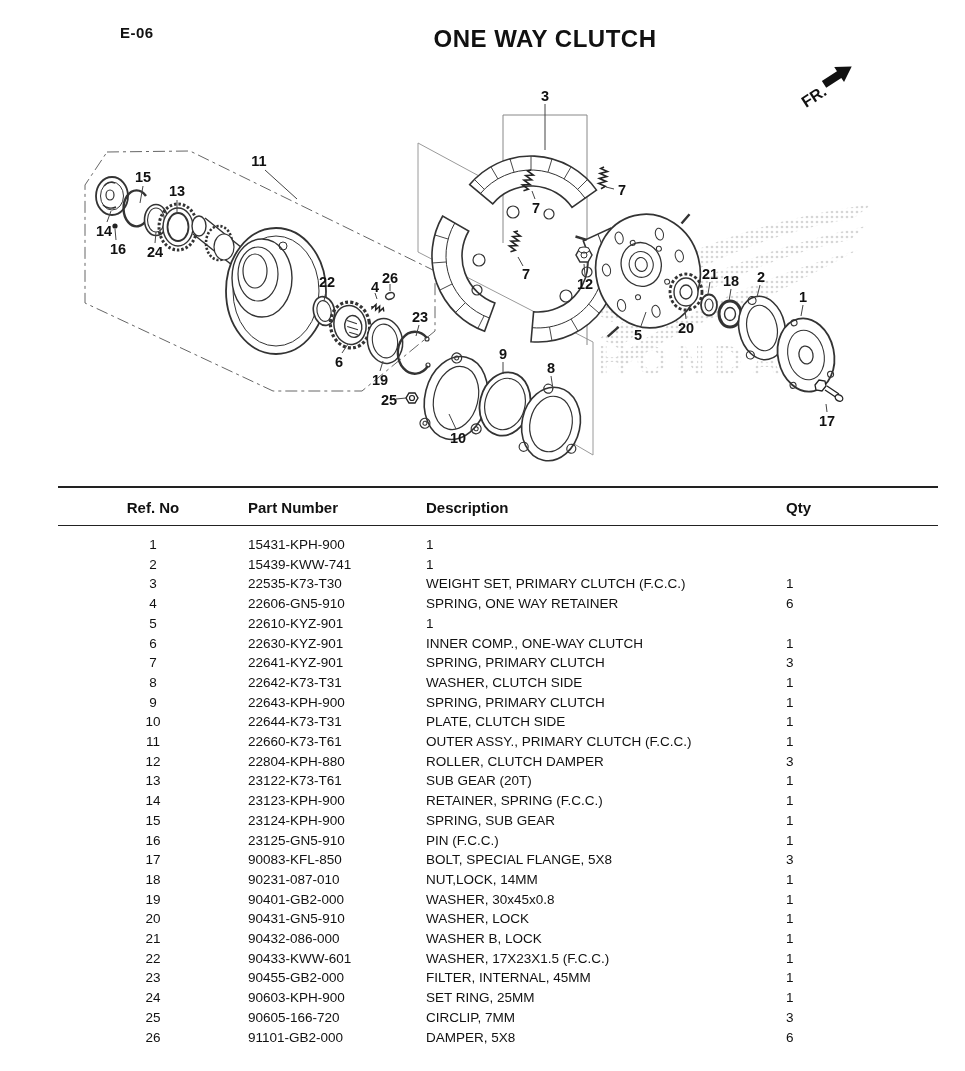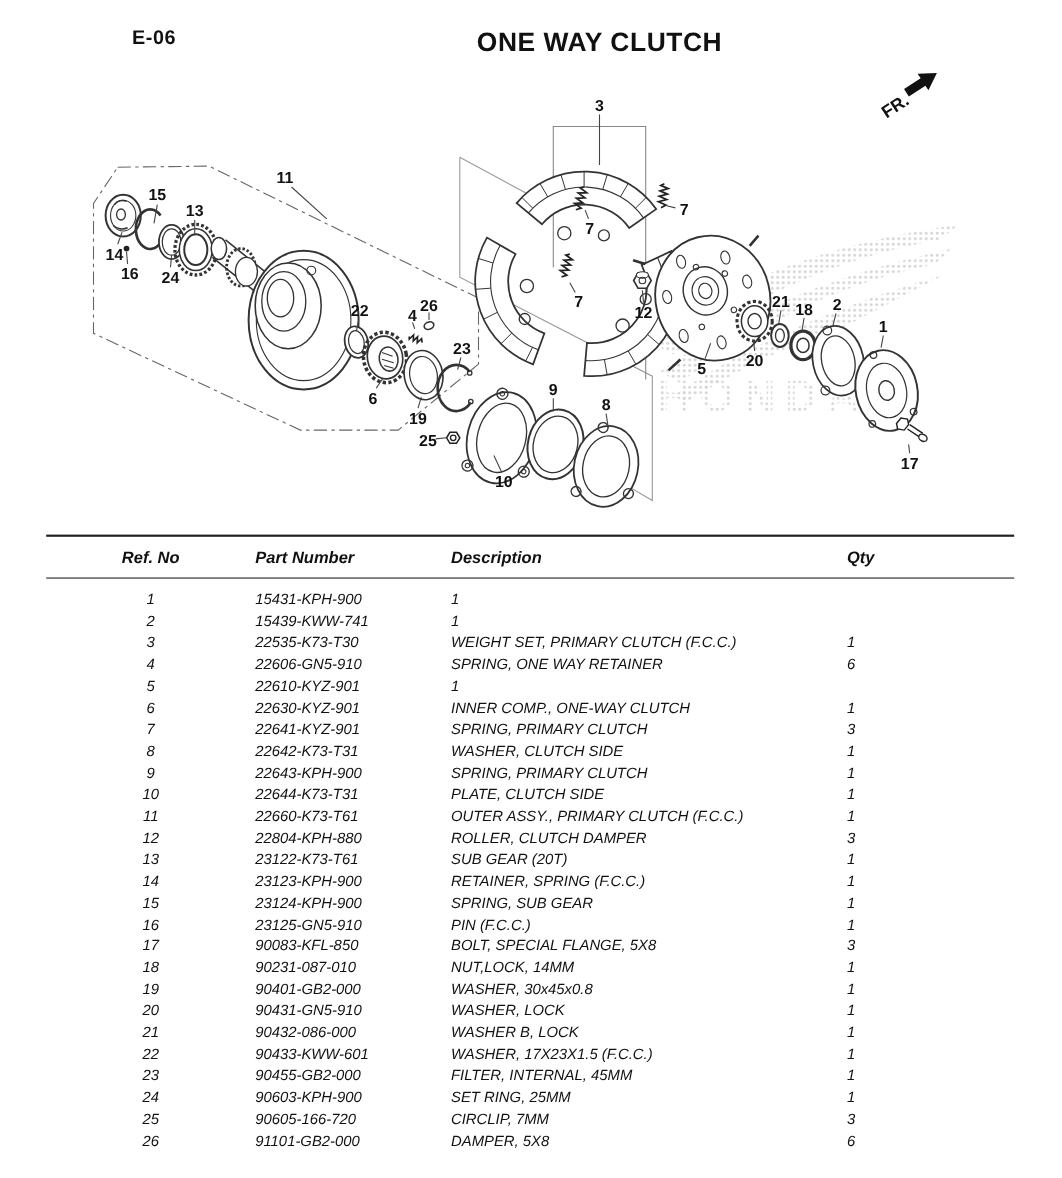--- a/index.html
+++ b/index.html
@@ -1,20 +1,20 @@
 <!DOCTYPE html>
 <html><head>
 <meta charset="utf-8">
 <style>
   html,body{margin:0;padding:0;background:#fff;}
   body{width:965px;height:1071px;position:relative;font-family:"Liberation Sans",sans-serif;color:#111;overflow:hidden;}
-  .hdr-code{position:absolute;left:120px;top:24px;font-size:18px;font-weight:bold;letter-spacing:.5px;}
+  .hdr-code{position:absolute;left:120px;top:24px;font-size:15px;font-weight:bold;letter-spacing:.5px;}
   .hdr-title{position:absolute;left:122px;top:25px;width:846px;text-align:center;font-size:24px;font-weight:bold;letter-spacing:.5px;}
   #diagram{position:absolute;left:0;top:0;}
-  .tbl{position:absolute;left:42px;top:486px;width:880px;font-style:italic;}
+  .tbl{position:absolute;left:58px;top:486px;width:880px;}
   .grid{display:grid;grid-template-columns:190px 178px 360px 140px;}
   .thead{border-top:2px solid #222;border-bottom:1.5px solid #222;padding:11px 0 9px;font-size:15px;font-weight:bold;}
   .c-ref{text-align:center;}
   .c-qty{}
   .tbody{padding-top:9px;}
   .row{font-size:13.5px;line-height:19.7px;}
   svg text.callout{font-size:14.5px;font-weight:bold;fill:#111;}
   svg .leader{stroke:#444;stroke-width:1;fill:none;}
 </style>
 </head>

